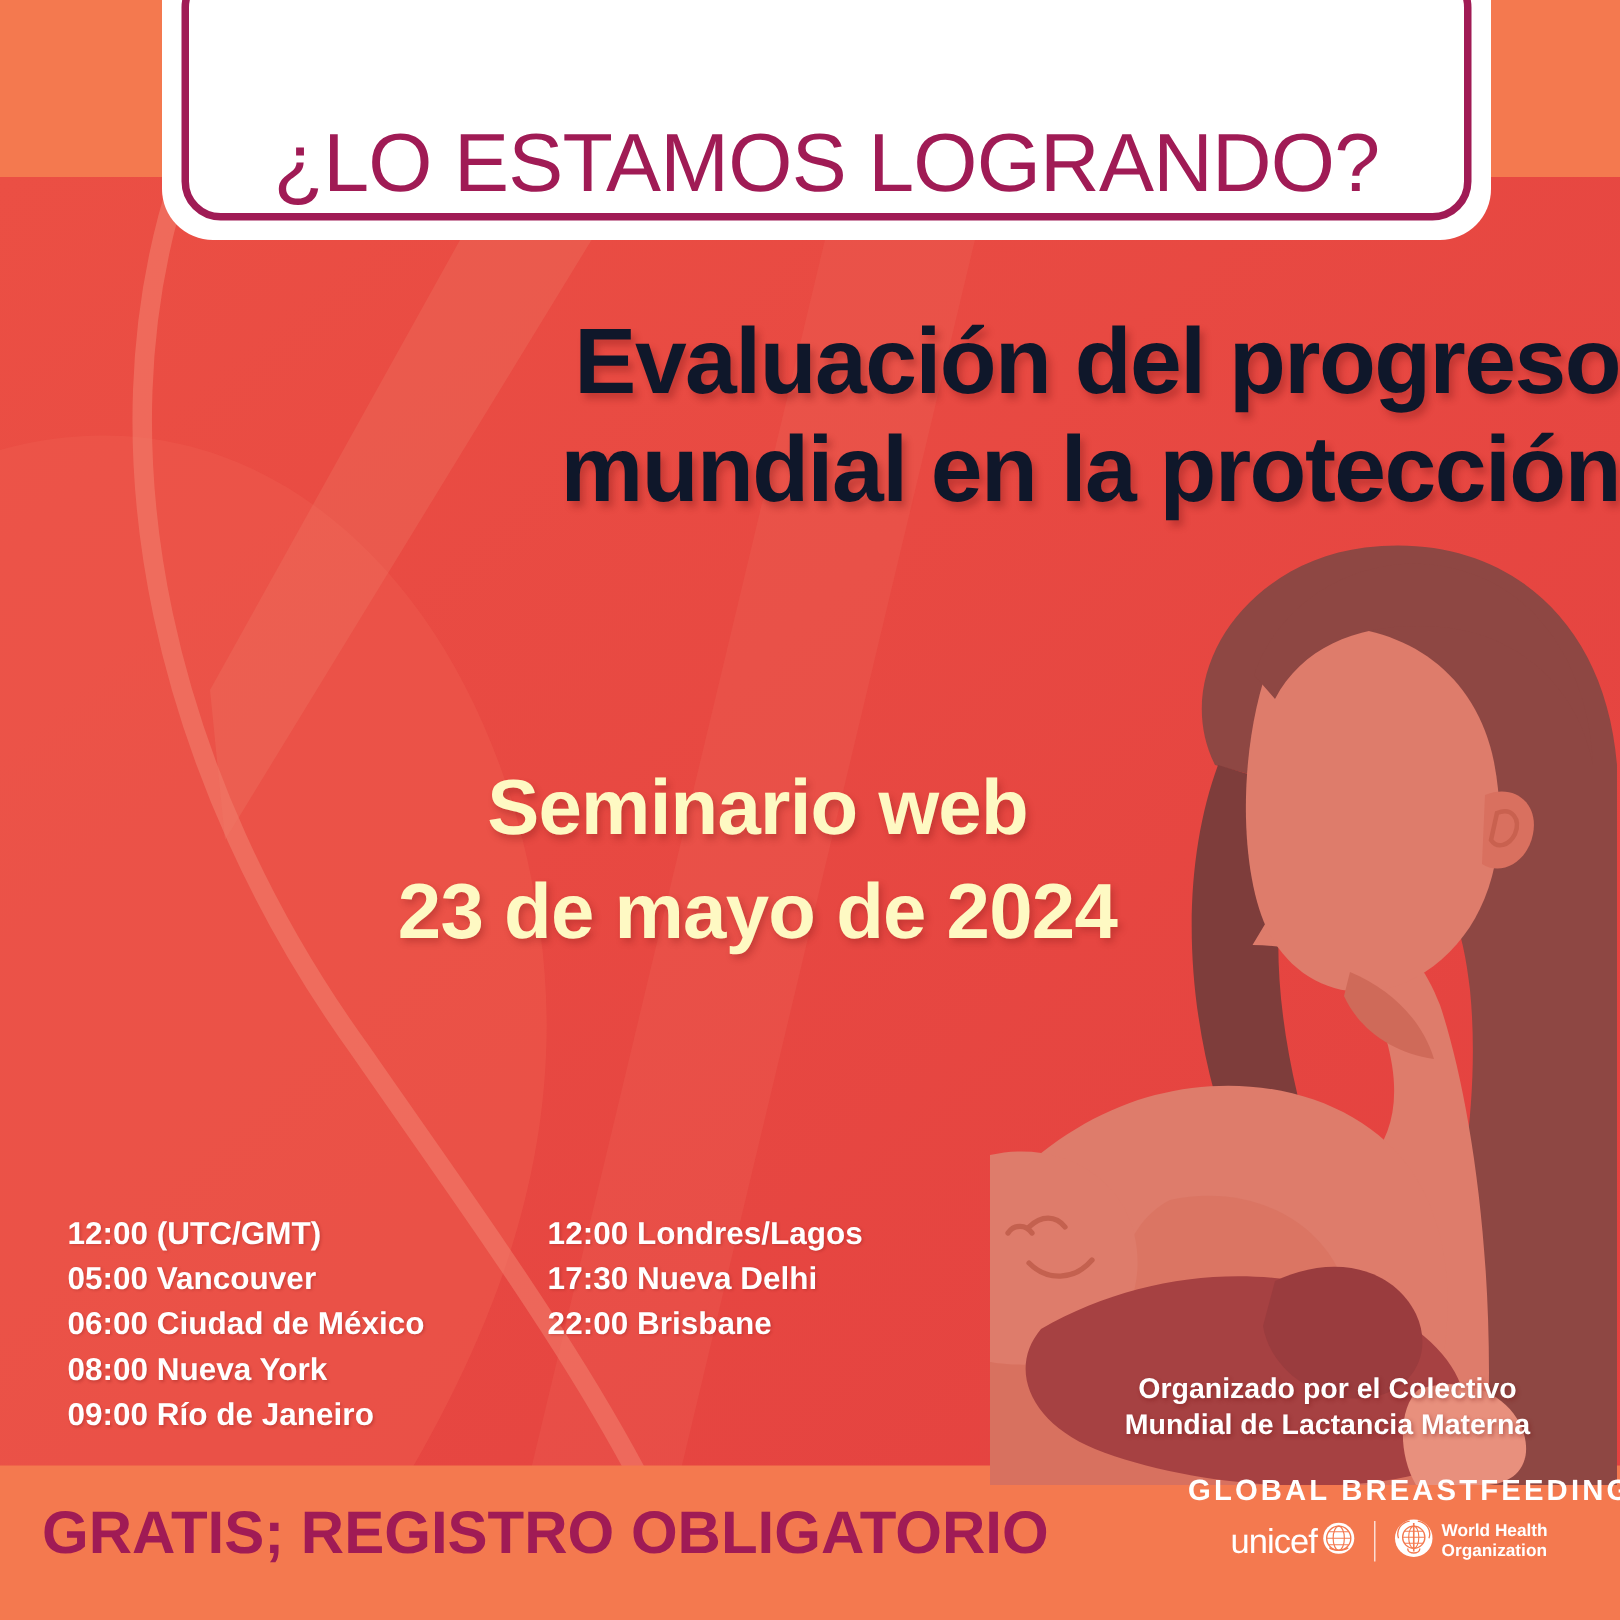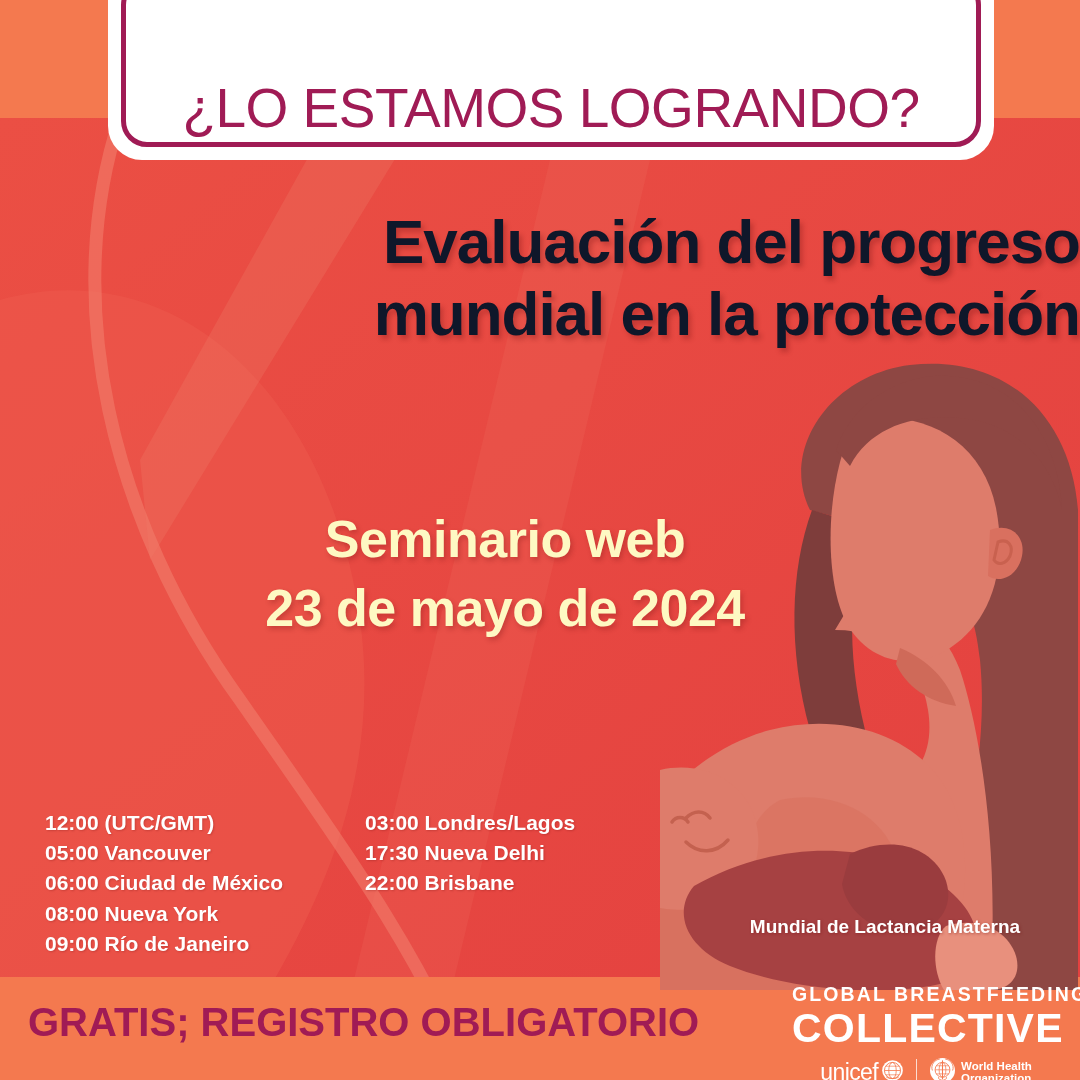--- a/index.html
+++ b/index.html
@@ -321,43 +321,43 @@
 
   <div class="timezones">
     <div class="tz-col">
       <div class="tz-item">12:00 (UTC/GMT)</div>
       <div class="tz-item">05:00 Vancouver</div>
       <div class="tz-item">06:00 Ciudad de México</div>
       <div class="tz-item">08:00 Nueva York</div>
       <div class="tz-item">09:00 Río de Janeiro</div>
     </div>
     <div class="tz-col">
-      <div class="tz-item">03:00 Londres/Lagos</div>
+      <div class="tz-item">12:00 Londres/Lagos</div>
       <div class="tz-item">17:30 Nueva Delhi</div>
       <div class="tz-item">22:00 Brisbane</div>
     </div>
   </div>
 
   <div class="organizer">
+    <span class="tline">Organizado por el Colectivo</span>
     <span class="tline">Mundial de Lactancia Materna</span>
   </div>
 
   <div class="header-card">
     <div class="header-card-inner">
       <div class="header-title">¿LO ESTAMOS LOGRANDO?</div>
     </div>
   </div>
 
   <div class="bg-bottom-bar"></div>
 
   <div class="gratis">GRATIS; REGISTRO OBLIGATORIO</div>
 
   <div class="logo-block">
     <div class="logo-line1">GLOBAL BREASTFEEDING</div>
-    <div class="logo-line2">COLLECTIVE</div>
 
     <div class="partners">
       <div class="unicef-wrap">
         <span class="unicef-text">unicef</span>
         <span>
           <svg width="23" height="23" viewBox="0 0 40 40" xmlns="http://www.w3.org/2000/svg">
             <circle cx="20" cy="20" r="18" fill="#ffffff"></circle>
             <circle cx="20" cy="20" r="14" fill="none" stroke="#F4794F" stroke-width="1.6"></circle>
             <ellipse cx="20" cy="20" rx="6.5" ry="14" fill="none" stroke="#F4794F" stroke-width="1.4"></ellipse>
             <line x1="6" y1="20" x2="34" y2="20" stroke="#F4794F" stroke-width="1.4"></line>

